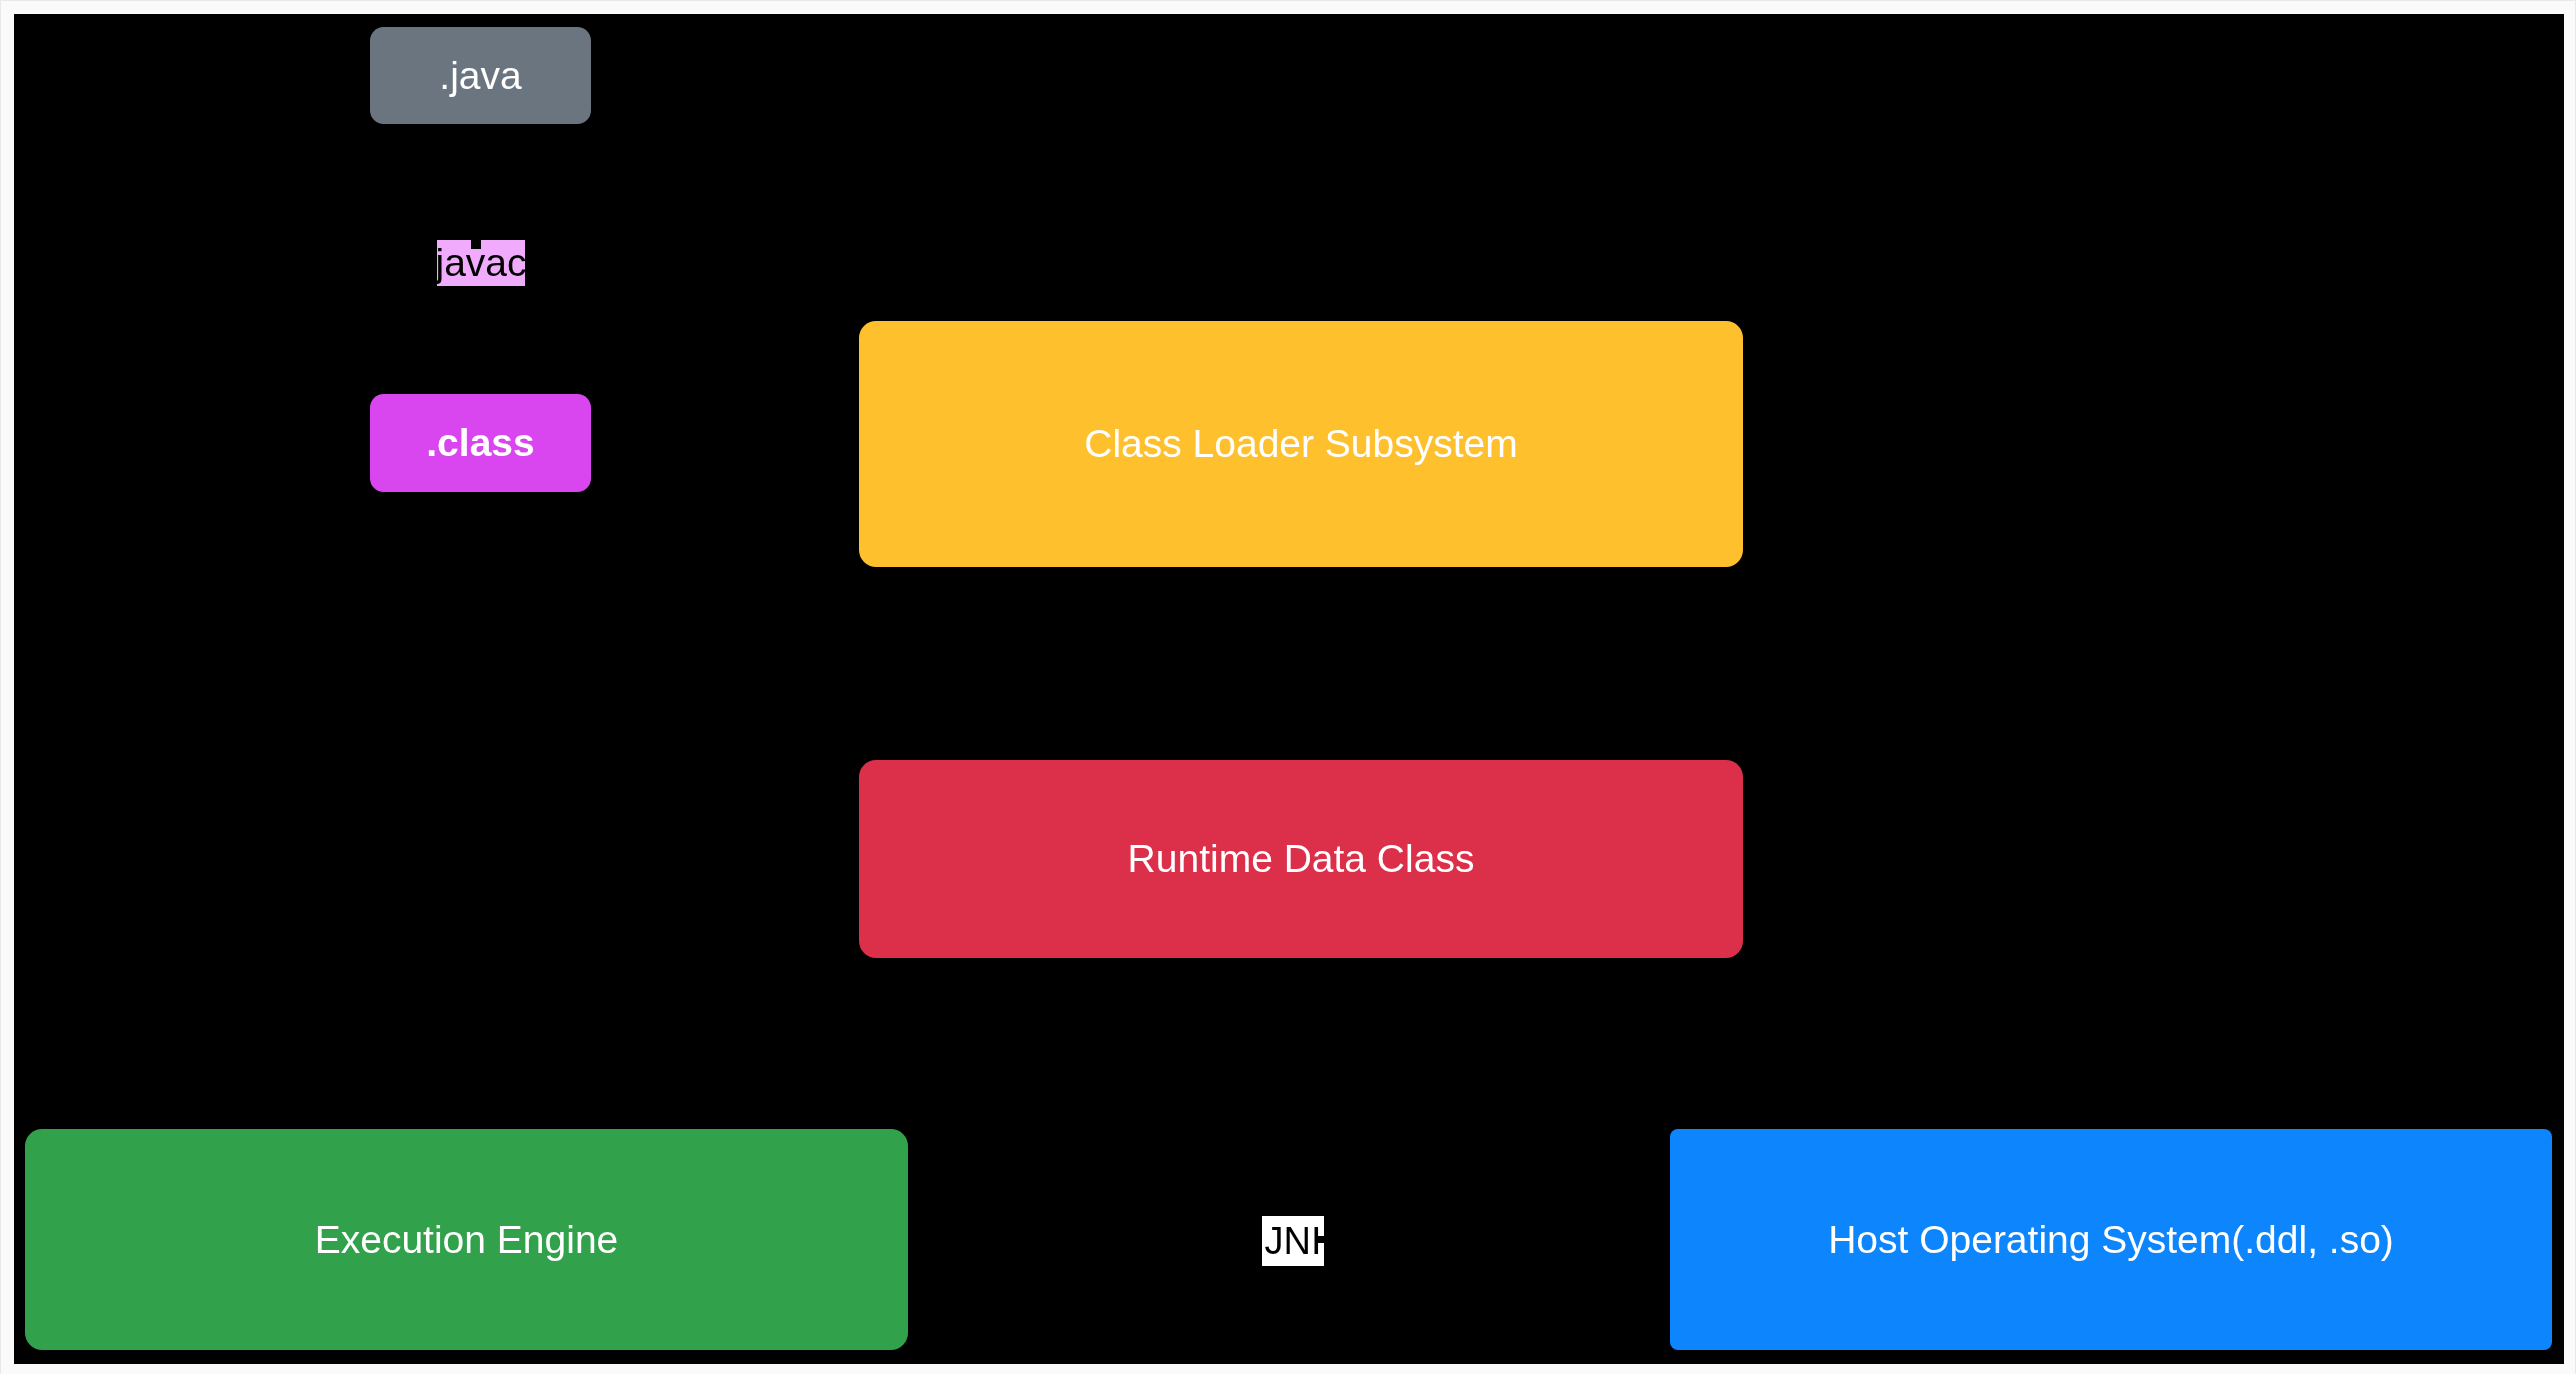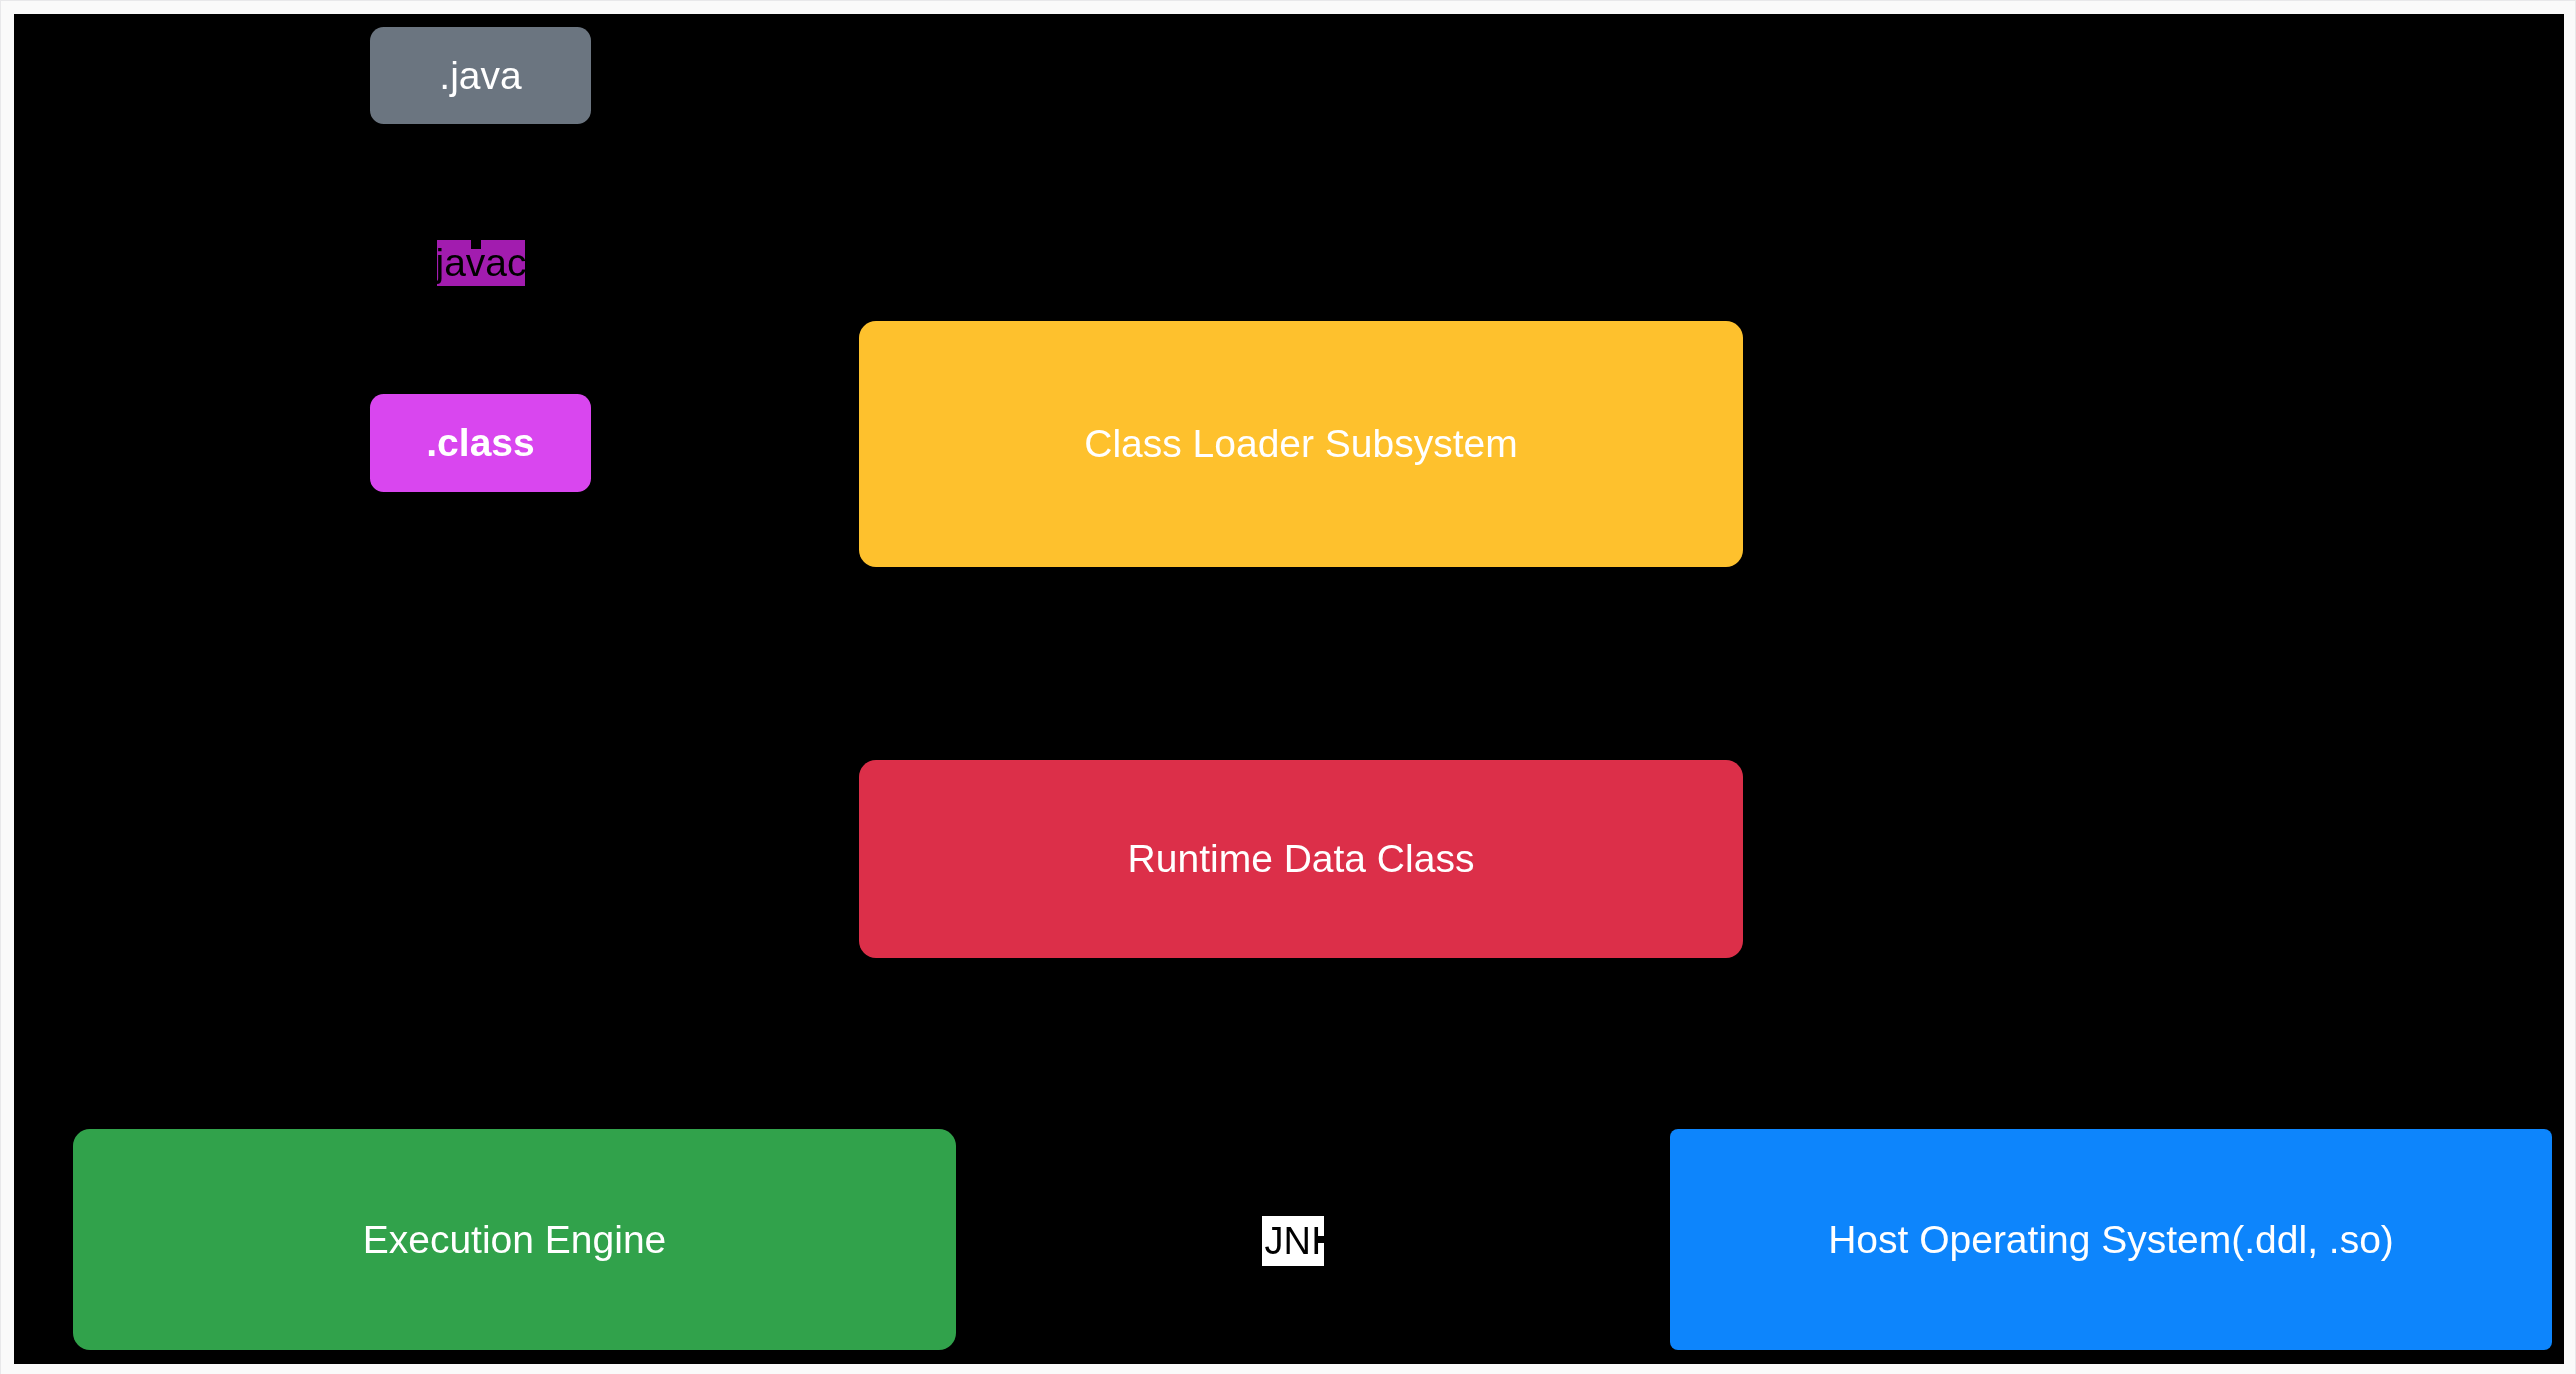--- a/index.html
+++ b/index.html
@@ -99,30 +99,30 @@
   }
 </style>
 </head>
 <body>
 
 <div class="frame" style="background: rgb(250, 250, 250); padding-left: 40px;">
   <div class="canvas" style="background: rgb(0, 0, 0);">
 
     <div class="node node-java-file" style="background: rgb(107, 117, 128); color: rgb(255, 255, 255);">.java</div>
 
-    <div class="node node-javac" style="background: #a21caf; color: rgb(0, 0, 0);">javac</div>
+    <div class="node node-javac" style="background: #f0abfc; color: rgb(0, 0, 0);">javac</div>
     <div class="arrow-tick tick-javac"></div>
 
     <div class="node node-class-file" style="background: #d946ef; color: rgb(255, 255, 255); font-weight: bold;">.class</div>
 
     <div class="node node-class-loader" style="background: rgb(254, 193, 45); color: rgb(255, 255, 255);">Class Loader Subsystem</div>
 
     <div class="node node-runtime-data" style="background: rgb(220, 47, 73); color: rgb(255, 255, 255);">Runtime Data Class</div>
 
-    <div class="node node-execution-engine" style="background: rgb(49, 162, 75); color: rgb(255, 255, 255); margin-left: 48px;">Execution Engine</div>
+    <div class="node node-execution-engine" style="background: rgb(49, 162, 75); color: rgb(255, 255, 255);">Execution Engine</div>
 
     <div class="node node-jni" style="background: rgb(255, 255, 255); color: rgb(0, 0, 0);">JNI</div>
     <div class="arrow-tick tick-jni"></div>
 
     <div class="node node-host-os" style="background: rgb(13, 133, 252); color: rgb(255, 255, 255); border-radius: 8px;">Host Operating System(.ddl, .so)</div>
 
   </div>
 </div>
 
 

